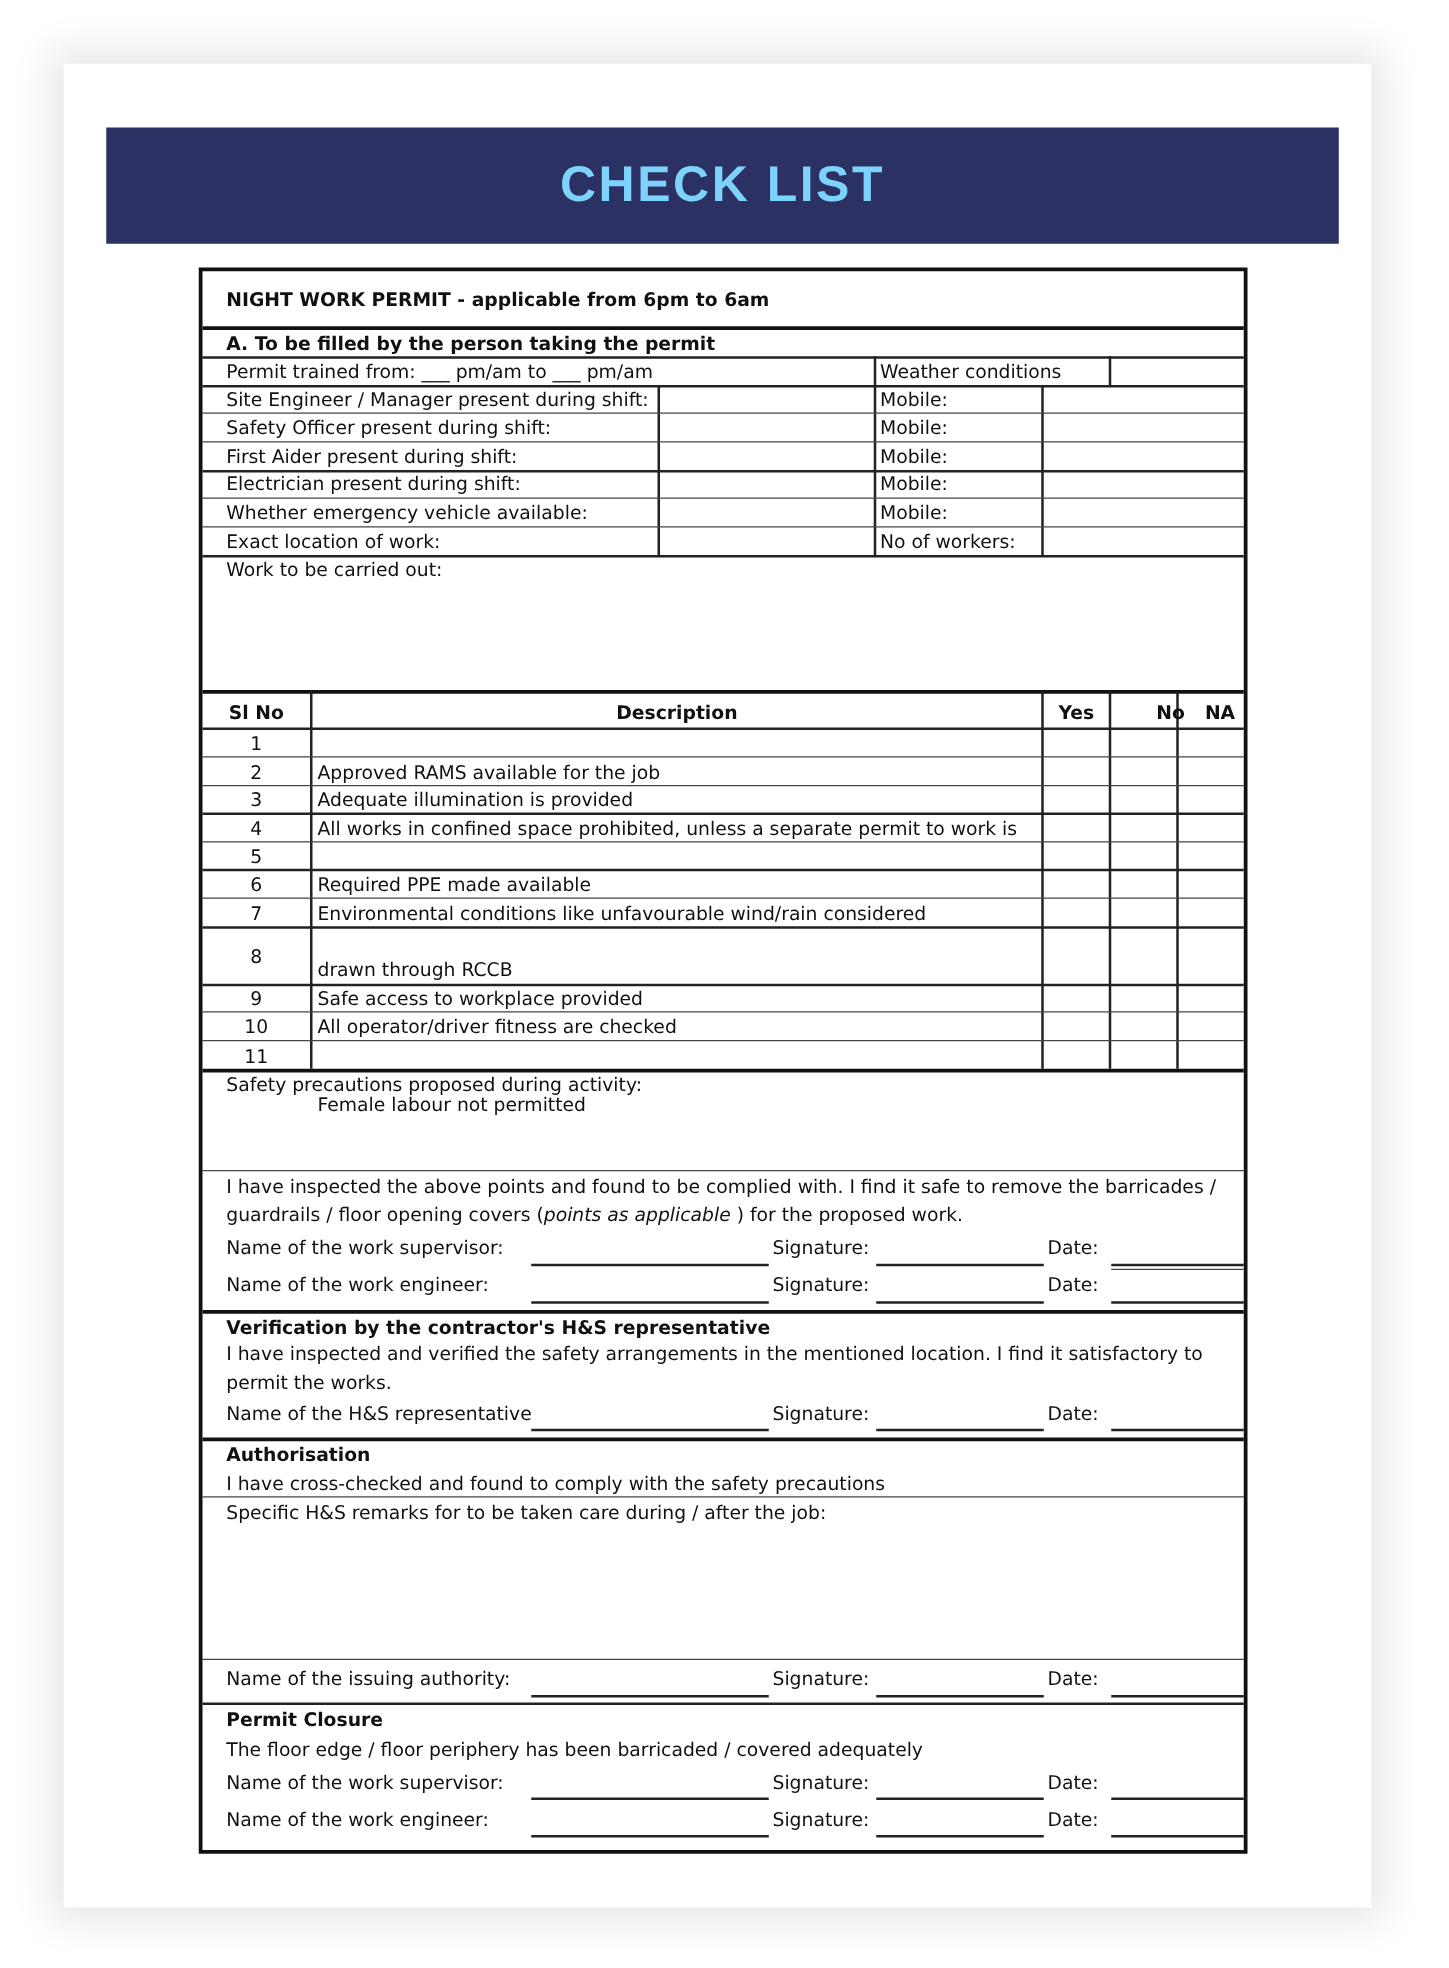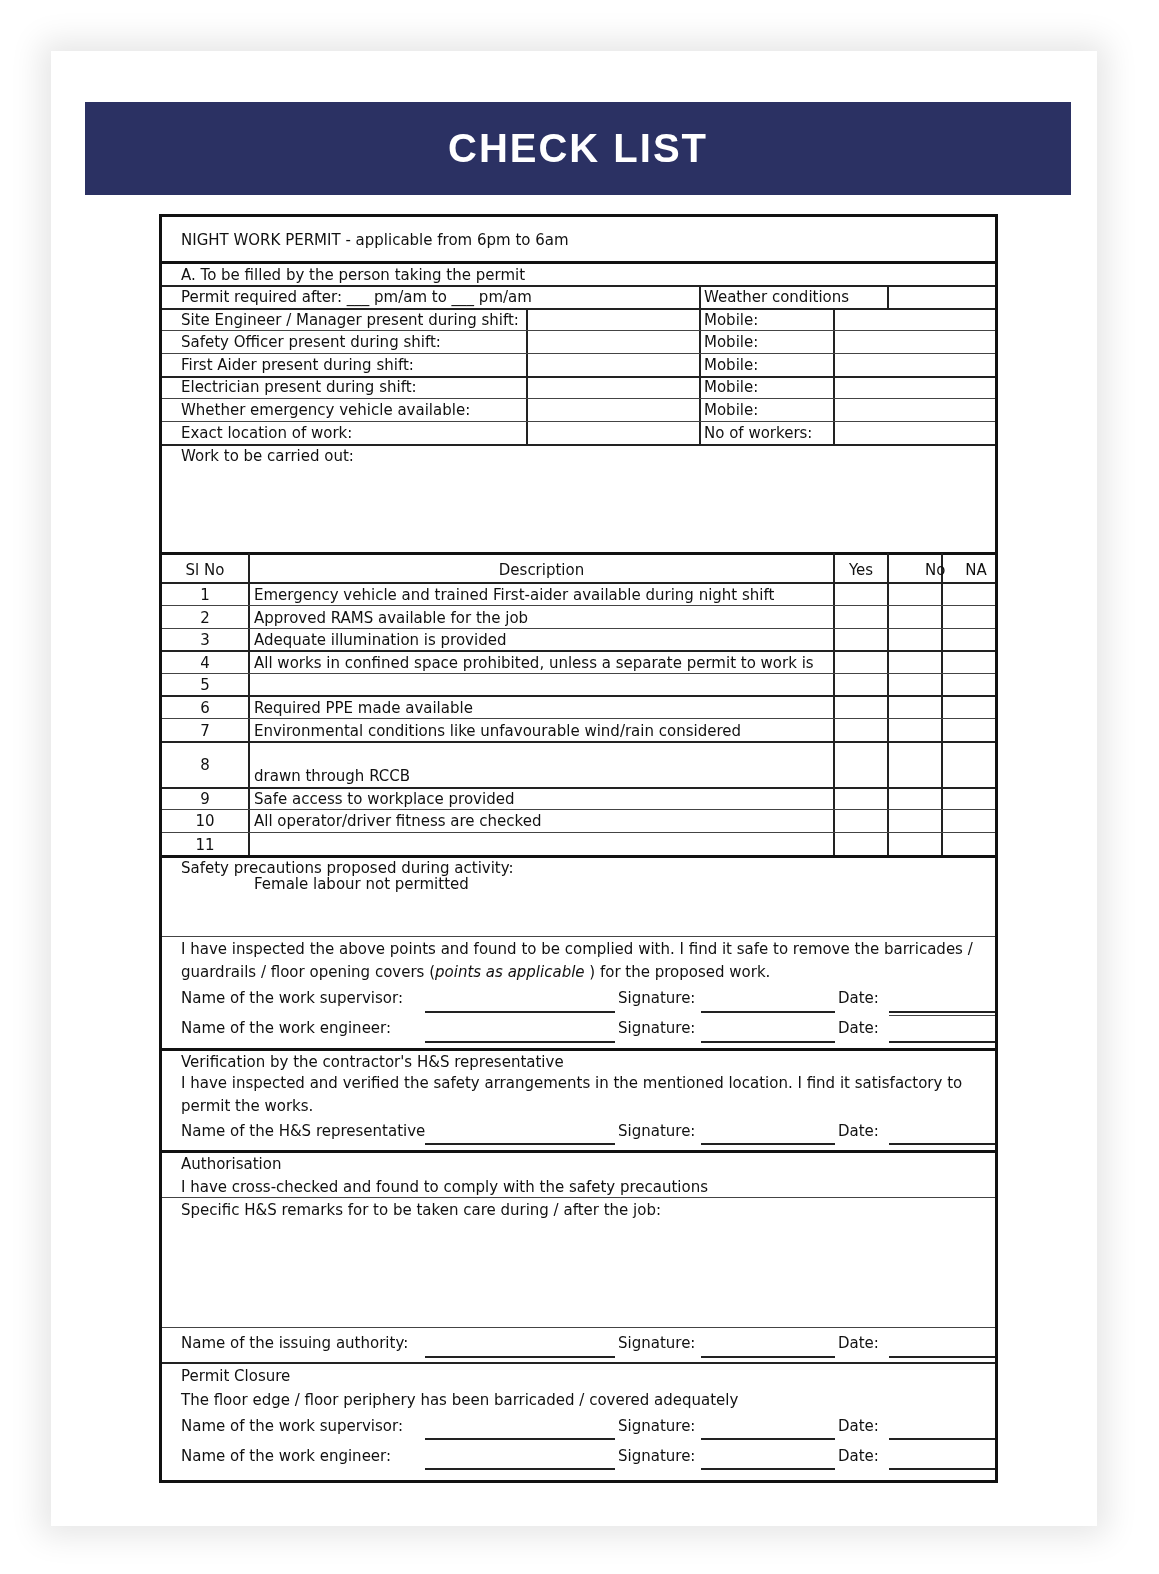--- a/index.html
+++ b/index.html
@@ -10,57 +10,57 @@
     position: absolute; left: 51px; top: 51px; width: 1046px; height: 1475px;
     background: #fff;
     box-shadow: 0 0 30px 10px rgba(0,0,0,0.10);
   }
   .banner {
     position: absolute; left: 34px; top: 51px; width: 986px; height: 93px;
     background: #2b3163;
     display: flex; align-items: center; justify-content: center;
   }
   .banner-title {
-    color: #ffffff; font-family: "Liberation Sans", sans-serif; font-weight: 700;
+    color: #7dd3fc; font-family: "Liberation Sans", sans-serif; font-weight: 700;
     font-size: 40px; letter-spacing: 2px;
   }
 
   .form {
     position: absolute; left: 108px; top: 163px; width: 839px; height: 1269px;
     border: 3px solid #111; background: #fff;
     font-family: "DejaVu Sans", sans-serif; font-size: 15px; line-height: 1;
   }
   .abs { position: absolute; }
   .hl { position: absolute; left: 0; right: 0; height: 0; border-top: 2px solid #222; }
   .hl.thick { border-top: 3px solid #111; }
   .hl.thin { border-top: 1.5px solid #444; }
   .vl { position: absolute; width: 0; border-left: 2px solid #222; }
   .txt { position: absolute; white-space: nowrap; color: #111; }
-  .b { font-weight: 400; }
+  .b { font-weight: 700; }
   .i { font-style: italic; }
   .center { text-align: center; }
   .sigline { position: absolute; height: 0; border-top: 2px solid #222; }
 </style>
 </head>
 <body>
 
 <div class="page">
   <div class="banner">
     <span class="banner-title">CHECK LIST</span>
   </div>
 
   <div class="form">
 
     <div class="txt b" style="left:19px; top:16px;">NIGHT WORK PERMIT - applicable from 6pm to 6am</div>
     <div class="hl thick" style="top:44px;"></div>
 
     <div class="txt b" style="left:19px; top:51px;">A. To be filled by the person taking the permit</div>
     <div class="hl" style="top:68px;"></div>
 
-    <div class="txt" style="left:19px; top:73px;">Permit required after: ___ pm/am to ___ pm/am</div>
+    <div class="txt" style="left:19px; top:73px;">Permit trained from: ___ pm/am to ___ pm/am</div>
     <div class="vl" style="left:537px; top:68px; height:23px;"></div>
     <div class="txt" style="left:542px; top:73px;">Weather conditions</div>
     <div class="vl" style="left:725px; top:68px; height:23px;"></div>
     <div class="abs" style="left:727px; top:70px; width:106px; height:20px;"></div>
     <div class="hl" style="top:91px;"></div>
 
     <div class="vl" style="left:364px; top:91px; height:136px;"></div>
     <div class="vl" style="left:537px; top:91px; height:136px;"></div>
     <div class="vl" style="left:671px; top:91px; height:136px;"></div>
 
@@ -101,21 +101,20 @@
     <div class="vl" style="left:779px; top:336px; height:302px;"></div>
 
     <div class="txt b center" style="left:0; width:86px; top:346px;">Sl No</div>
     <div class="txt b center" style="left:88px; width:583px; top:346px;">Description</div>
     <div class="txt b center" style="left:673px; width:52px; top:346px;">Yes</div>
     <div class="txt b center" style="left:727px; width:52px; top:346px;padding-left:36px;">No</div>
     <div class="txt b center" style="left:781px; width:66px; top:346px;">NA</div>
     <div class="hl" style="top:365px;"></div>
 
     <div class="txt center" style="left:0; width:86px; top:371px;">1</div>
-    <div class="txt" style="left:92px; top:371px;">Emergency vehicle and trained First-aider available during night shift</div>
     <div class="hl thin" style="top:388px;"></div>
 
     <div class="txt center" style="left:0; width:86px; top:394px;">2</div>
     <div class="txt" style="left:92px; top:394px;">Approved RAMS available for the job</div>
     <div class="hl thin" style="top:411px;"></div>
 
     <div class="txt center" style="left:0; width:86px; top:416px;">3</div>
     <div class="txt" style="left:92px; top:416px;">Adequate illumination is provided</div>
     <div class="hl" style="top:433px;"></div>
 

